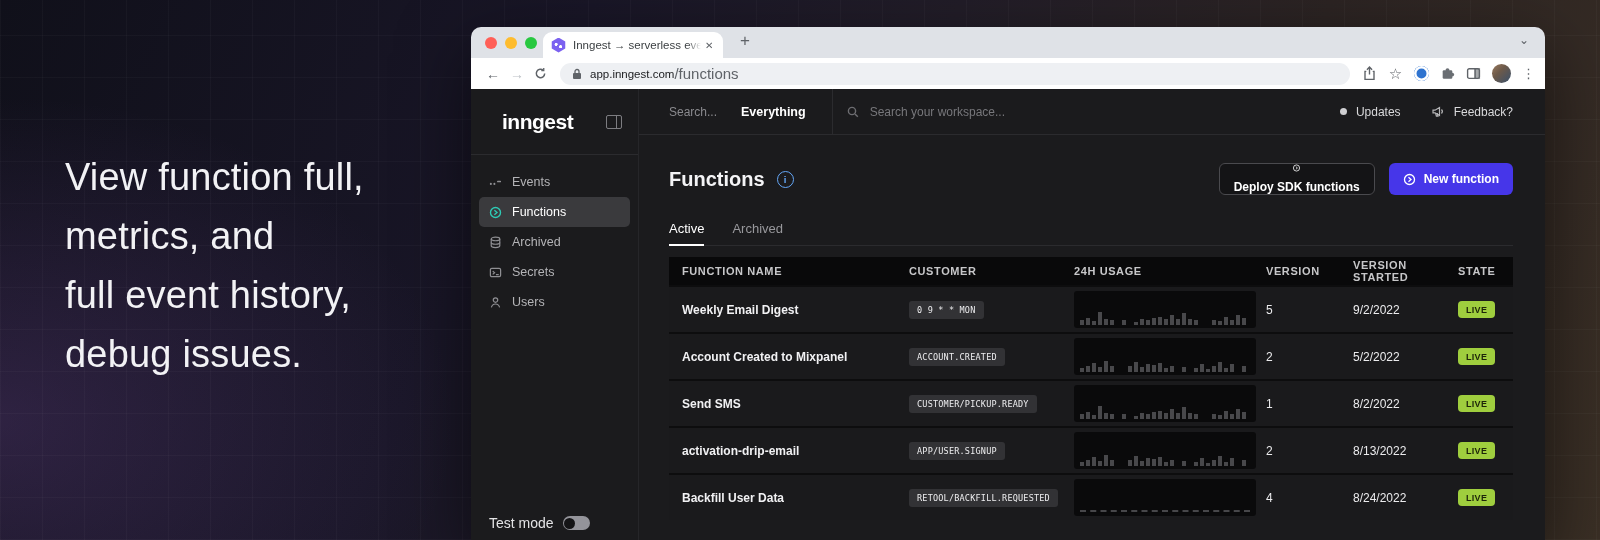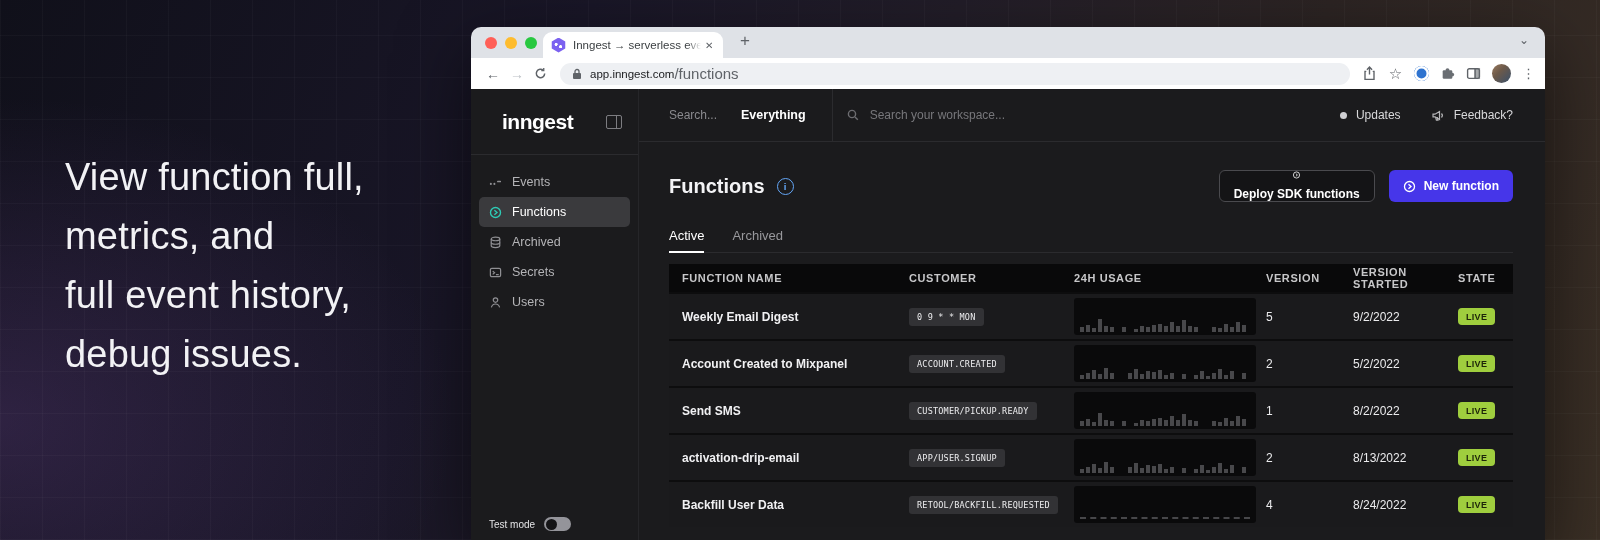--- a/index.html
+++ b/index.html
@@ -45,25 +45,25 @@
   .app{position:absolute;left:0;right:0;top:62px;bottom:0;background:#1b1b1d;display:flex;color:#d6d6d8;}
   .sidebar{width:167px;flex:0 0 167px;position:relative;}
   .side-head{height:66px;border-bottom:1px solid #2b2b2e;display:flex;align-items:center;padding:0 16px 0 31px;box-sizing:border-box;justify-content:space-between;}
   .logo{color:#fff;font-size:21px;font-weight:800;letter-spacing:-.5px;}
   .collapse{width:14px;height:12px;border:1.4px solid #8f8f93;border-radius:2px;position:relative;opacity:.85;}
   .collapse::after{content:"";position:absolute;top:0;bottom:0;right:4px;width:0;border-right:1.4px solid #8f8f93;}
   .nav{padding:12px 8px 0;}
   .nav-item{height:30px;display:flex;align-items:center;gap:10px;padding:0 10px;border-radius:5px;font-size:12.5px;color:#b4b4b7;}
   .nav-item.active{background:#3a3a3d;color:#fff;}
   .nav-item svg{width:13px;height:13px;flex:0 0 13px;}
-  .testmode{position:absolute;left:18px;bottom:9px;display:flex;align-items:center;gap:9px;font-size:10px;color:#e4e4e6;}
+  .testmode{position:absolute;left:18px;bottom:9px;display:flex;align-items:center;gap:9px;font-size:14px;color:#e4e4e6;}
   .toggle{width:27px;height:14px;border-radius:8px;background:#94949a;position:relative;}
   .toggle::after{content:"";position:absolute;left:1.5px;top:1.5px;width:11px;height:11px;border-radius:50%;background:#141416;}
   .main{flex:1;border-left:1px solid #262629;position:relative;min-width:0;}
-  .app-header{height:53px;border-bottom:1px solid #2b2b2e;display:flex;align-items:center;padding:0 32px 0 30px;box-sizing:border-box;}
+  .app-header{height:46px;border-bottom:1px solid #2b2b2e;display:flex;align-items:center;padding:0 32px 0 30px;box-sizing:border-box;}
   .srch-hint{font-size:12px;color:#8a8a8e;}
   .srch-scope{font-size:12.5px;color:#fff;font-weight:700;margin-left:24px;}
   .vdiv{width:1px;align-self:stretch;background:#2b2b2e;margin:0 14px 0 26px;}
   .ws-search{display:flex;align-items:center;gap:9px;flex:1;}
   .ws-search input{background:transparent;border:0;outline:none;color:#a5a5a9;font-size:12px;width:240px;font-family:inherit;}
   .ws-search input::placeholder{color:#77777b;}
   .hdr-right{display:flex;align-items:center;gap:30px;}
   .updates{display:flex;align-items:center;gap:9px;font-size:12px;color:#d9d9db;}
   .upd-dot{width:7px;height:7px;border-radius:50%;background:#cfcfd2;}
   .feedback{display:flex;align-items:center;gap:9px;font-size:12px;color:#d9d9db;}

